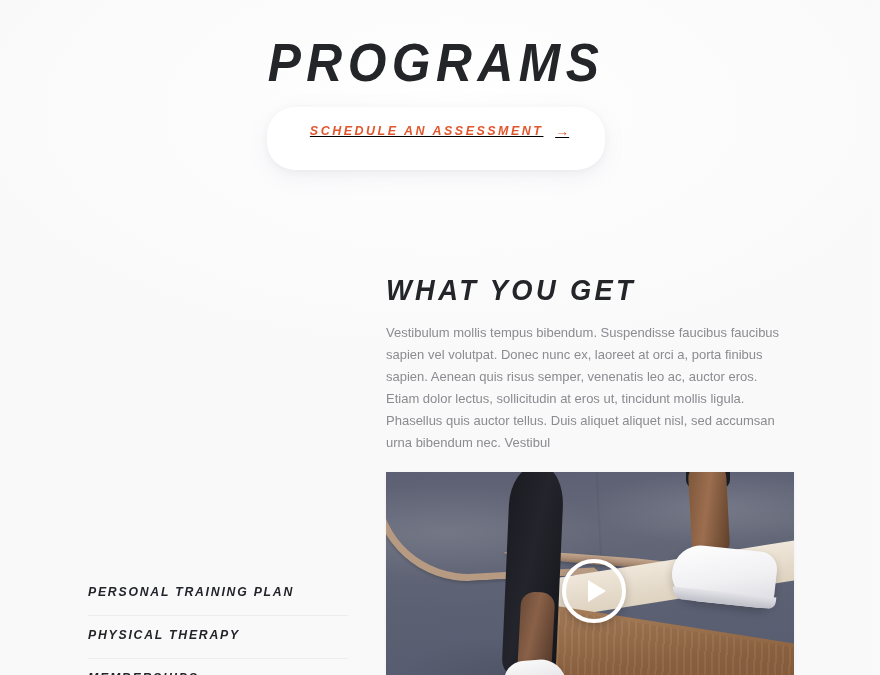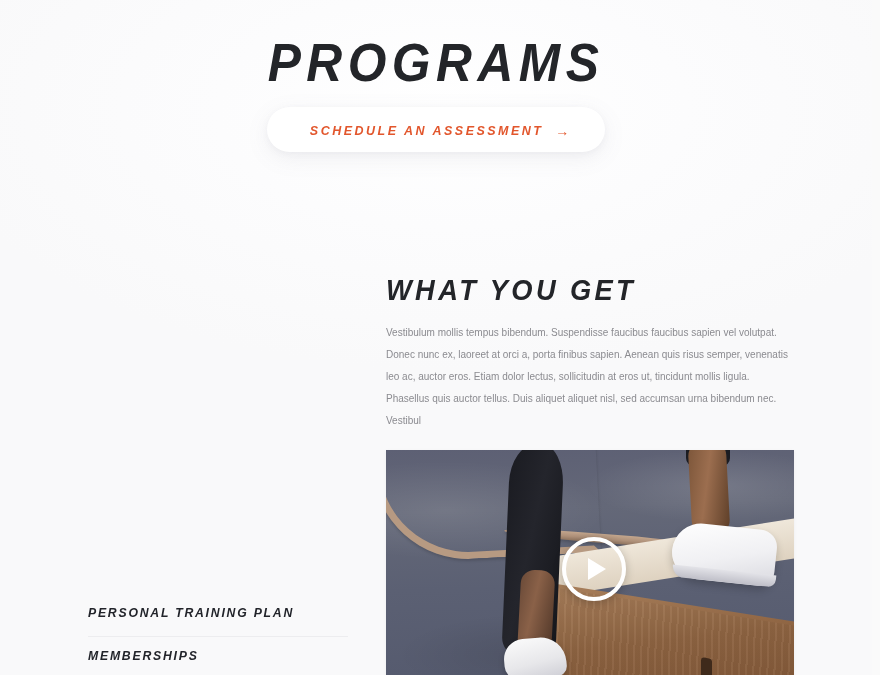--- a/index.html
+++ b/index.html
@@ -48,25 +48,26 @@
     display: flex;
     justify-content: center;
   }
   .cta-button {
     display: inline-flex;
     align-items: center;
     gap: 9px;
     background: #ffffff;
     border: none;
     border-radius: 28px;
-    padding: 16px 36px 14px 38px;
+    padding: 16px 36px 32px 38px;
     box-shadow: 0 6px 22px rgba(120,120,135,0.10),
                 0 2px 6px rgba(120,120,135,0.06);
     cursor: pointer;
     outline: none;
+    text-decoration: underline;
   }
   .cta-label {
     font-size: 13px;
     font-weight: 700;
     font-style: italic;
     letter-spacing: 2.6px;
     color: #e2562c;
     white-space: nowrap;
     transform: scaleX(0.96);
   }
@@ -130,21 +131,21 @@
     line-height: 32px;
     font-weight: 700;
     font-style: italic;
     letter-spacing: 3.6px;
     color: #232529;
     transform: scaleX(0.94);
     transform-origin: left center;
   }
   .section-body {
     margin: 0 0 18px 0;
-    font-size: 10px;
+    font-size: 13px;
     line-height: 22px;
     color: #8b8b90;
     max-width: 402px;
   }
 
   
   .video {
     position: relative;
     width: 408px;
     height: 230px;
@@ -351,20 +352,23 @@
       </button>
     </div>
   </div>
 
   <div class="content">
 
     <div class="col-left">
       <ul class="program-list">
         <li class="program-item">
           <a class="program-link" href="#">PERSONAL TRAINING PLAN</a>
+        </li>
+        <li class="program-item">
+          <a class="program-link" href="#">PHYSICAL THERAPY</a>
         </li>
         <li class="program-item">
           <a class="program-link" href="#">MEMBERSHIPS</a>
         </li>
       </ul>
     </div>
 
     <div class="col-right">
       <h2 class="section-title">WHAT YOU GET</h2>
       <p class="section-body">Vestibulum mollis tempus bibendum. Suspendisse faucibus faucibus sapien vel volutpat. Donec nunc ex, laoreet at orci a, porta finibus sapien. Aenean quis risus semper, venenatis leo ac, auctor eros. Etiam dolor lectus, sollicitudin at eros ut, tincidunt mollis ligula. Phasellus quis auctor tellus. Duis aliquet aliquet nisl, sed accumsan urna bibendum nec. Vestibul</p>

